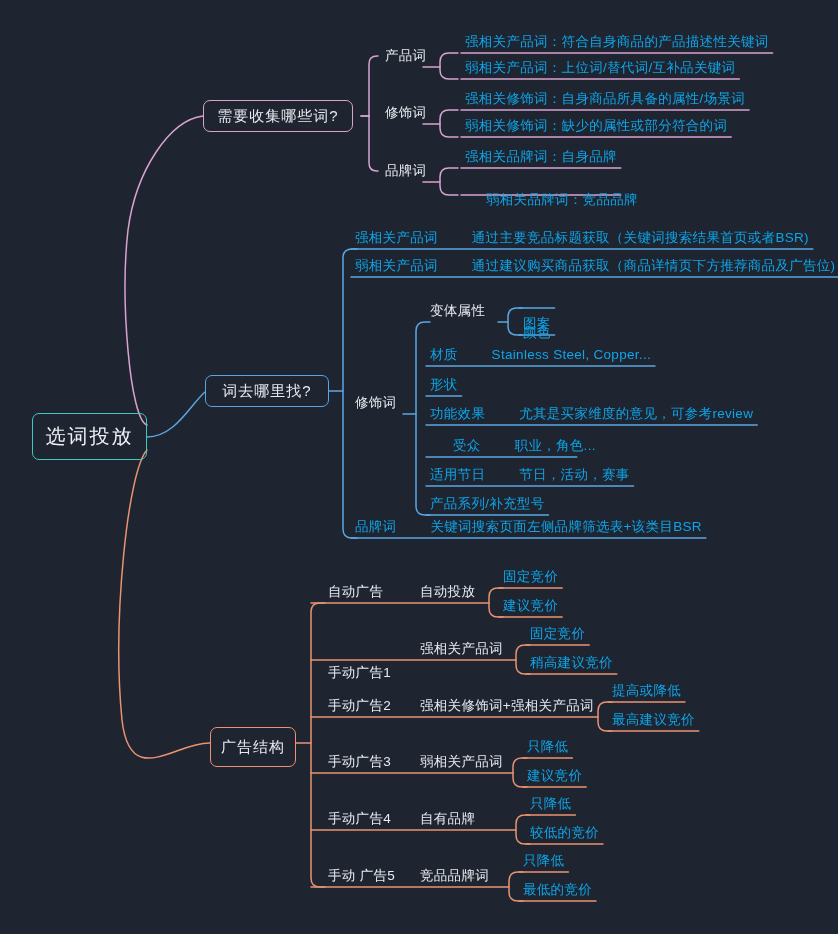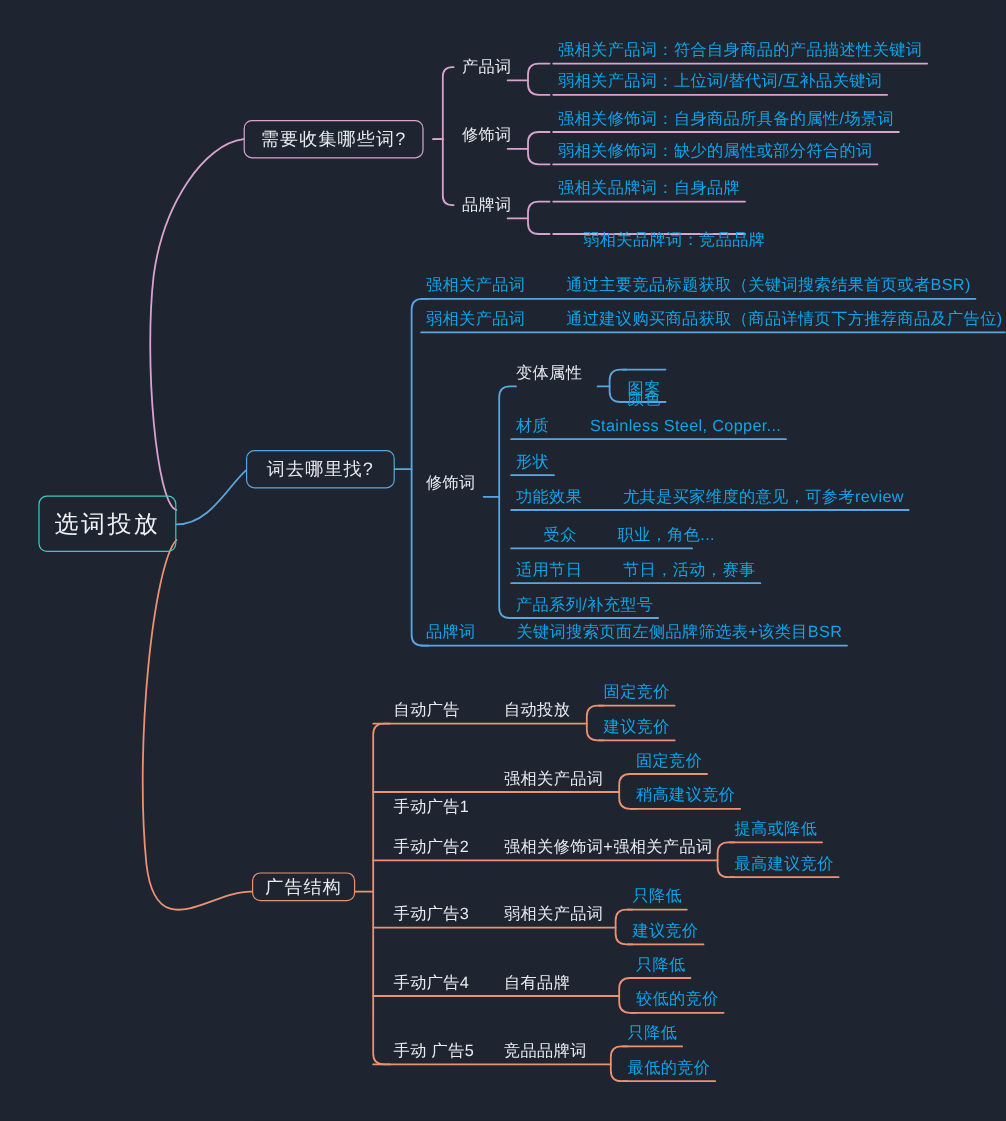--- a/index.html
+++ b/index.html
@@ -143,21 +143,21 @@
       <path d="M 526 844 L 603 844" stroke="#ea9272" stroke-width="1.5" fill="none"></path>
       <path d="M 311 887 L 509 887" stroke="#ea9272" stroke-width="1.5" fill="none"></path>
       <path d="M 523 872 L 518 872 Q 509 872 509 881 L 509 892 Q 509 901 518 901 L 523 901" stroke="#ea9272" stroke-width="1.5" fill="none"></path>
       <path d="M 519 872 L 568.40625 872" stroke="#ea9272" stroke-width="1.5" fill="none"></path>
       <path d="M 519 901 L 596 901" stroke="#ea9272" stroke-width="1.5" fill="none"></path>
     </svg>
   <div id="nodes">
       <div class="boxnode root" style="left: 32px; top: 413px; width: 115px; height: 47px;">选词投放</div>
       <div class="boxnode b-pink" style="left: 203px; top: 100px; width: 150px; height: 32px;">需要收集哪些词?</div>
       <div class="boxnode b-blue" style="left: 205px; top: 375px; width: 124px; height: 32px;">词去哪里找?</div>
-      <div class="boxnode b-orange" style="left: 210px; top: 727px; width: 86px; height: 24px;">广告结构</div>
+      <div class="boxnode b-orange" style="left: 210px; top: 727px; width: 86px; height: 40px;">广告结构</div>
       <div class="lbl" style="left: 385px; top: 49px;">产品词</div>
       <div class="leaf" style="left: 465px; top: 35px;"><span class="txt">强相关产品词：符合自身商品的产品描述性关键词</span></div>
       <div class="leaf" style="left: 465px; top: 61px;"><span class="txt">弱相关产品词：上位词/替代词/互补品关键词</span></div>
       <div class="lbl" style="left: 385px; top: 106px;">修饰词</div>
       <div class="leaf" style="left: 465px; top: 92px;"><span class="txt">强相关修饰词：自身商品所具备的属性/场景词</span></div>
       <div class="leaf" style="left: 465px; top: 119px;"><span class="txt">弱相关修饰词：缺少的属性或部分符合的词</span></div>
       <div class="lbl" style="left: 385px; top: 164px;">品牌词</div>
       <div class="leaf" style="left: 465px; top: 150px;"><span class="txt">强相关品牌词：自身品牌</span></div>
       <div class="leaf" style="left: 486px; top: 177px; margin-top: 16px;"><span class="txt">弱相关品牌词：竞品品牌</span></div>
       <div class="leaf" style="left: 355px; top: 231px;"><span class="txt">强相关产品词</span><span class="gap" style="width: 34px;">&nbsp;</span><span class="txt">通过主要竞品标题获取（关键词搜索结果首页或者BSR)</span></div>

